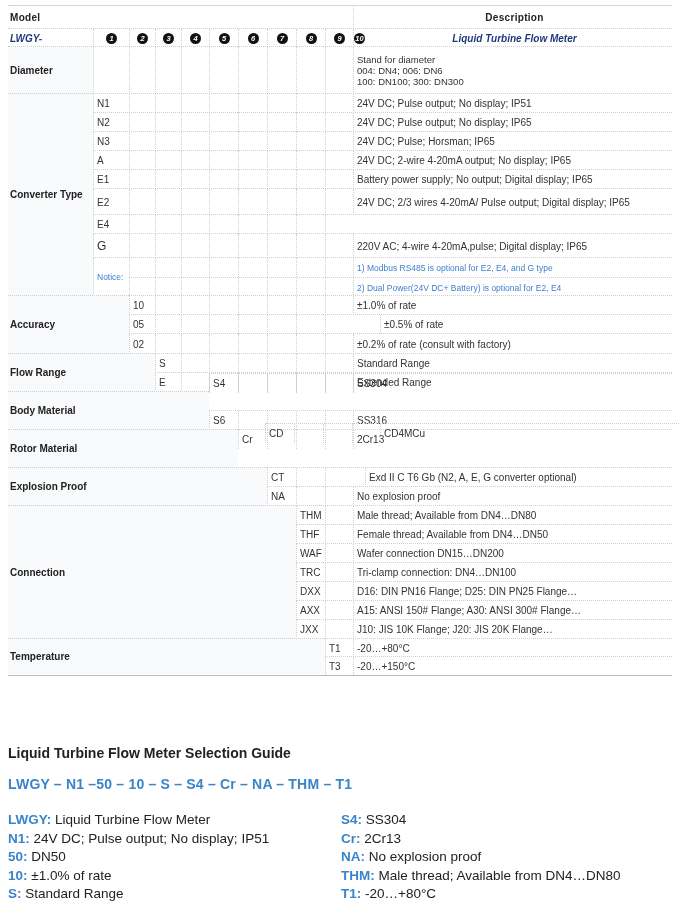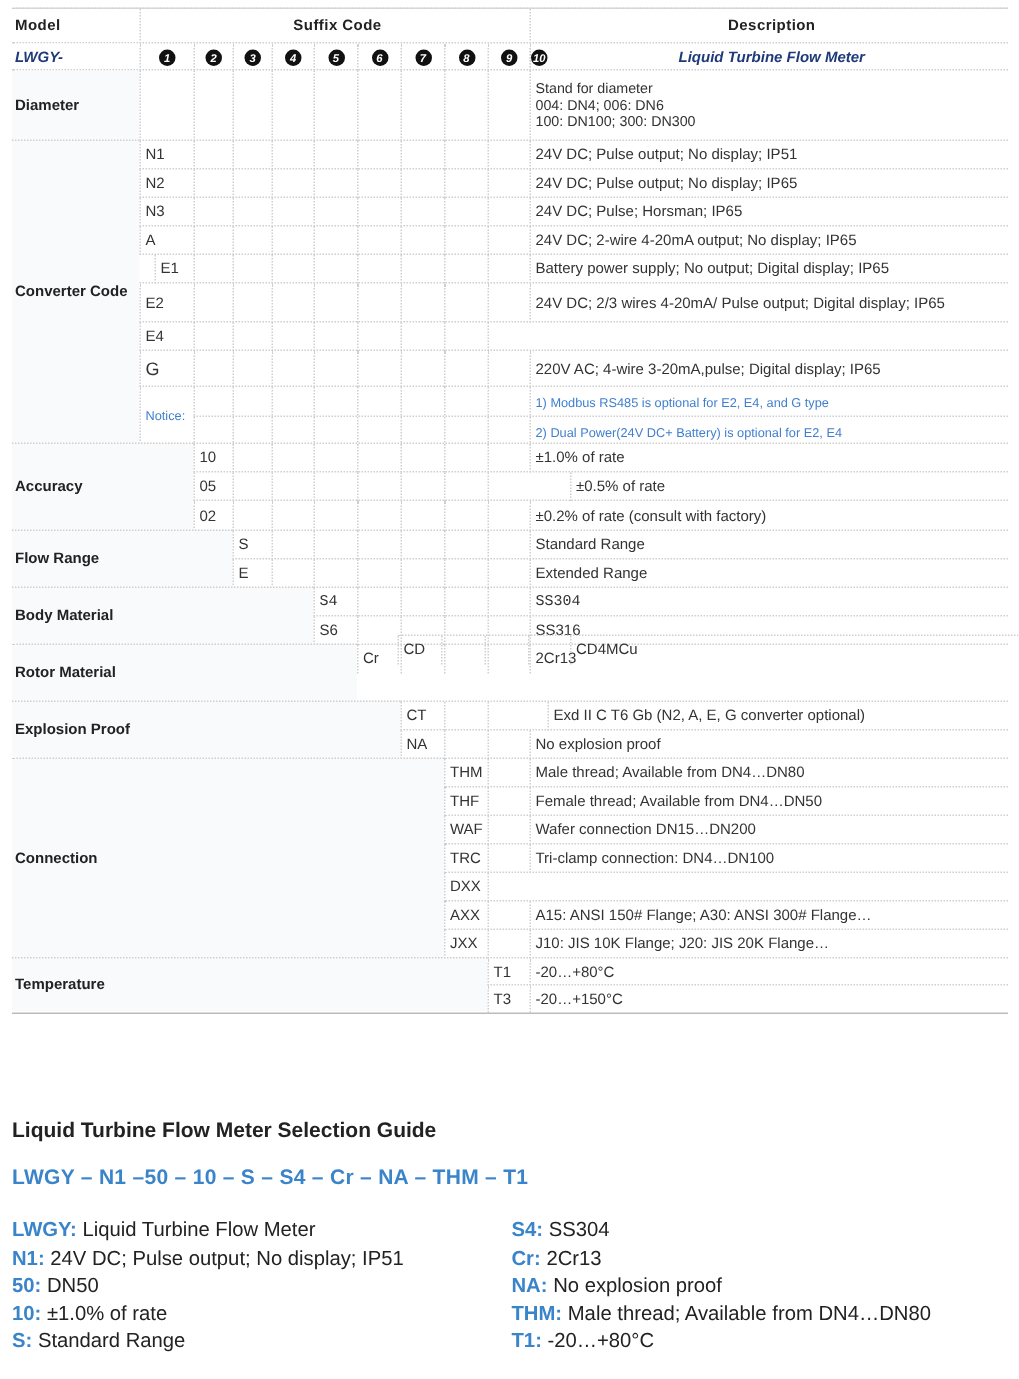--- a/index.html
+++ b/index.html
@@ -21,21 +21,20 @@
   .gl{position:absolute;font-size:13.5px;color:#222;line-height:18px;}
   .gl .k{color:#3a84c9;font-weight:bold;}
 </style>
 </head>
 <body>
 
 <div class="topline" style="top:5px"></div>
 <div class="tbl" id="tbl">
     <div class="row" style="top: 0px; height: 23px;">
       <div class="cell lbl hdr" style="width: 85px; background: rgb(255, 255, 255);">Model</div>
-      <div class="cell hdr" style="left: 85px; width: 260px; justify-content: center;">Suffix Code</div>
       <div class="cell desc hdr" style="justify-content: center;">Description</div>
     </div>
     <div class="row" style="top: 23px; height: 18px; font-style: italic;">
       <div class="cell lbl blue" style="width: 85px; background: rgb(255, 255, 255);">LWGY-</div>
       <div class="cell" style="left: 85px; width: 36px; justify-content: center; padding-left: 0px;">
         <span class="circ">1</span>
       </div>
       <div class="cell" style="left: 121px; width: 26px; justify-content: center; padding-left: 0px;">
         <span class="circ">2</span>
       </div>
@@ -76,21 +75,21 @@
       <div class="cell" style="left: 259px; width: 29px;"></div>
       <div class="cell" style="left: 288px; width: 29px;"></div>
       <div class="cell" style="left: 317px; width: 28px;"></div>
       <div class="cell desc" style="flex-direction: column; align-items: flex-start; justify-content: center; line-height: 11px; font-size: 9.5px;">
         <div>Stand for diameter</div>
         <div>004: DN4; 006: DN6</div>
         <div>100: DN100; 300: DN300</div>
       </div>
     </div>
     <div class="row" style="top: 88px; height: 202px; border: none;">
-      <div class="cell lbl" style="width: 85px; border-top: 1px dotted rgb(207, 207, 207); box-sizing: border-box;">Converter Code</div>
+      <div class="cell lbl" style="width: 85px; border-top: 1px dotted rgb(207, 207, 207); box-sizing: border-box;">Converter Type</div>
     </div>
     <div class="row" style="top: 88px; height: 19px; left: 85px; width: 579px; border-top: 1px dotted rgb(207, 207, 207);">
       <div class="cell code" style="left: 0px; width: 36px;">N1</div>
       <div class="cell" style="left: 36px; width: 26px;"></div>
       <div class="cell" style="left: 62px; width: 26px;"></div>
       <div class="cell" style="left: 88px; width: 28px;"></div>
       <div class="cell" style="left: 116px; width: 29px;"></div>
       <div class="cell" style="left: 145px; width: 29px;"></div>
       <div class="cell" style="left: 174px; width: 29px;"></div>
       <div class="cell" style="left: 203px; width: 29px;"></div>
@@ -127,21 +126,21 @@
       <div class="cell" style="left: 62px; width: 26px;"></div>
       <div class="cell" style="left: 88px; width: 28px;"></div>
       <div class="cell" style="left: 116px; width: 29px;"></div>
       <div class="cell" style="left: 145px; width: 29px;"></div>
       <div class="cell" style="left: 174px; width: 29px;"></div>
       <div class="cell" style="left: 203px; width: 29px;"></div>
       <div class="cell" style="left: 232px; width: 28px;"></div>
       <div class="cell desc" style="left: 260px;">24V DC; 2-wire 4-20mA output; No display; IP65</div>
     </div>
     <div class="row" style="top: 164px; height: 19px; left: 85px; width: 579px;">
-      <div class="cell code" style="left: 0px; width: 36px; margin-left: 10px;">E1</div>
+      <div class="cell code" style="left: 0px; width: 36px;">E1</div>
       <div class="cell" style="left: 36px; width: 26px;"></div>
       <div class="cell" style="left: 62px; width: 26px;"></div>
       <div class="cell" style="left: 88px; width: 28px;"></div>
       <div class="cell" style="left: 116px; width: 29px;"></div>
       <div class="cell" style="left: 145px; width: 29px;"></div>
       <div class="cell" style="left: 174px; width: 29px;"></div>
       <div class="cell" style="left: 203px; width: 29px;"></div>
       <div class="cell" style="left: 232px; width: 28px;"></div>
       <div class="cell desc" style="left: 260px;">Battery power supply; No output; Digital display; IP65</div>
     </div>
@@ -171,21 +170,21 @@
     <div class="row" style="top: 228px; height: 24px; left: 85px; width: 579px;">
       <div class="cell code" style="left: 0px; width: 36px; font-size: 12px;">G</div>
       <div class="cell" style="left: 36px; width: 26px;"></div>
       <div class="cell" style="left: 62px; width: 26px;"></div>
       <div class="cell" style="left: 88px; width: 28px;"></div>
       <div class="cell" style="left: 116px; width: 29px;"></div>
       <div class="cell" style="left: 145px; width: 29px;"></div>
       <div class="cell" style="left: 174px; width: 29px;"></div>
       <div class="cell" style="left: 203px; width: 29px;"></div>
       <div class="cell" style="left: 232px; width: 28px;"></div>
-      <div class="cell desc" style="left: 260px;">220V AC; 4-wire 3-20mA,pulse; Digital display; IP65</div>
+      <div class="cell desc" style="left: 260px;">220V AC; 4-wire 4-20mA,pulse; Digital display; IP65</div>
     </div>
     <div class="row" style="top: 252px; height: 38px; left: 85px; width: 579px;">
       <div class="cell notice" style="left: 0px; width: 36px;">Notice:</div>
       <div class="row" style="left: 36px; width: 543px; top: 0px; height: 19px; border-top: none;">
         <div class="cell" style="left: 0px; width: 26px;"></div>
         <div class="cell" style="left: 26px; width: 26px;"></div>
         <div class="cell" style="left: 52px; width: 28px;"></div>
         <div class="cell" style="left: 80px; width: 29px;"></div>
         <div class="cell" style="left: 109px; width: 29px;"></div>
         <div class="cell" style="left: 138px; width: 29px;"></div>
@@ -260,21 +259,21 @@
       <div class="cell" style="left: 54px; width: 29px;"></div>
       <div class="cell" style="left: 83px; width: 29px;"></div>
       <div class="cell" style="left: 112px; width: 29px;"></div>
       <div class="cell" style="left: 141px; width: 29px;"></div>
       <div class="cell" style="left: 170px; width: 28px;"></div>
       <div class="cell desc" style="left: 198px;">Extended Range</div>
     </div>
     <div class="row" style="top: 386px; height: 38px; border: none;">
       <div class="cell lbl" style="width: 201px; border-top: 1px dotted rgb(207, 207, 207); box-sizing: border-box;">Body Material</div>
     </div>
-    <div class="row" style="top: 386px; height: 19px; left: 201px; width: 463px; border-top: 1px dotted rgb(207, 207, 207); font-family: Liberation Mono, monospace;">
+    <div class="row" style="top: 368px; height: 19px; left: 201px; width: 463px; border-top: 1px dotted rgb(207, 207, 207);">
       <div class="cell code" style="left: 0px; width: 29px;">S4</div>
       <div class="cell" style="left: 29px; width: 29px;"></div>
       <div class="cell" style="left: 58px; width: 29px;"></div>
       <div class="cell" style="left: 87px; width: 29px;"></div>
       <div class="cell" style="left: 116px; width: 28px;"></div>
       <div class="cell desc" style="left: 144px;">SS304</div>
     </div>
     <div class="row" style="top: 405px; height: 19px; left: 201px; width: 463px;">
       <div class="cell code" style="left: 0px; width: 29px;">S6</div>
       <div class="cell" style="left: 29px; width: 29px;"></div>
@@ -334,20 +333,21 @@
       <div class="cell desc" style="left: 57px;">Wafer connection DN15…DN200</div>
     </div>
     <div class="row" style="top: 557px; height: 19px; left: 288px; width: 376px;">
       <div class="cell code" style="left: 0px; width: 29px;">TRC</div>
       <div class="cell" style="left: 29px; width: 28px;"></div>
       <div class="cell desc" style="left: 57px;">Tri-clamp connection: DN4…DN100</div>
     </div>
     <div class="row" style="top: 576px; height: 19px; left: 288px; width: 376px;">
       <div class="cell code" style="left: 0px; width: 29px;">DXX</div>
       <div class="cell" style="left: 29px; width: 28px;"></div>
+      <div class="cell desc" style="left: 57px;">D16: DIN PN16 Flange; D25: DIN PN25 Flange…</div>
     </div>
     <div class="row" style="top: 595px; height: 19px; left: 288px; width: 376px;">
       <div class="cell code" style="left: 0px; width: 29px;">AXX</div>
       <div class="cell" style="left: 29px; width: 28px;"></div>
       <div class="cell desc" style="left: 57px;">A15: ANSI 150# Flange; A30: ANSI 300# Flange…</div>
     </div>
     <div class="row" style="top: 614px; height: 19px; left: 288px; width: 376px;">
       <div class="cell code" style="left: 0px; width: 29px;">JXX</div>
       <div class="cell" style="left: 29px; width: 28px;"></div>
       <div class="cell desc" style="left: 57px;">J10: JIS 10K Flange; J20: JIS 20K Flange…</div>

